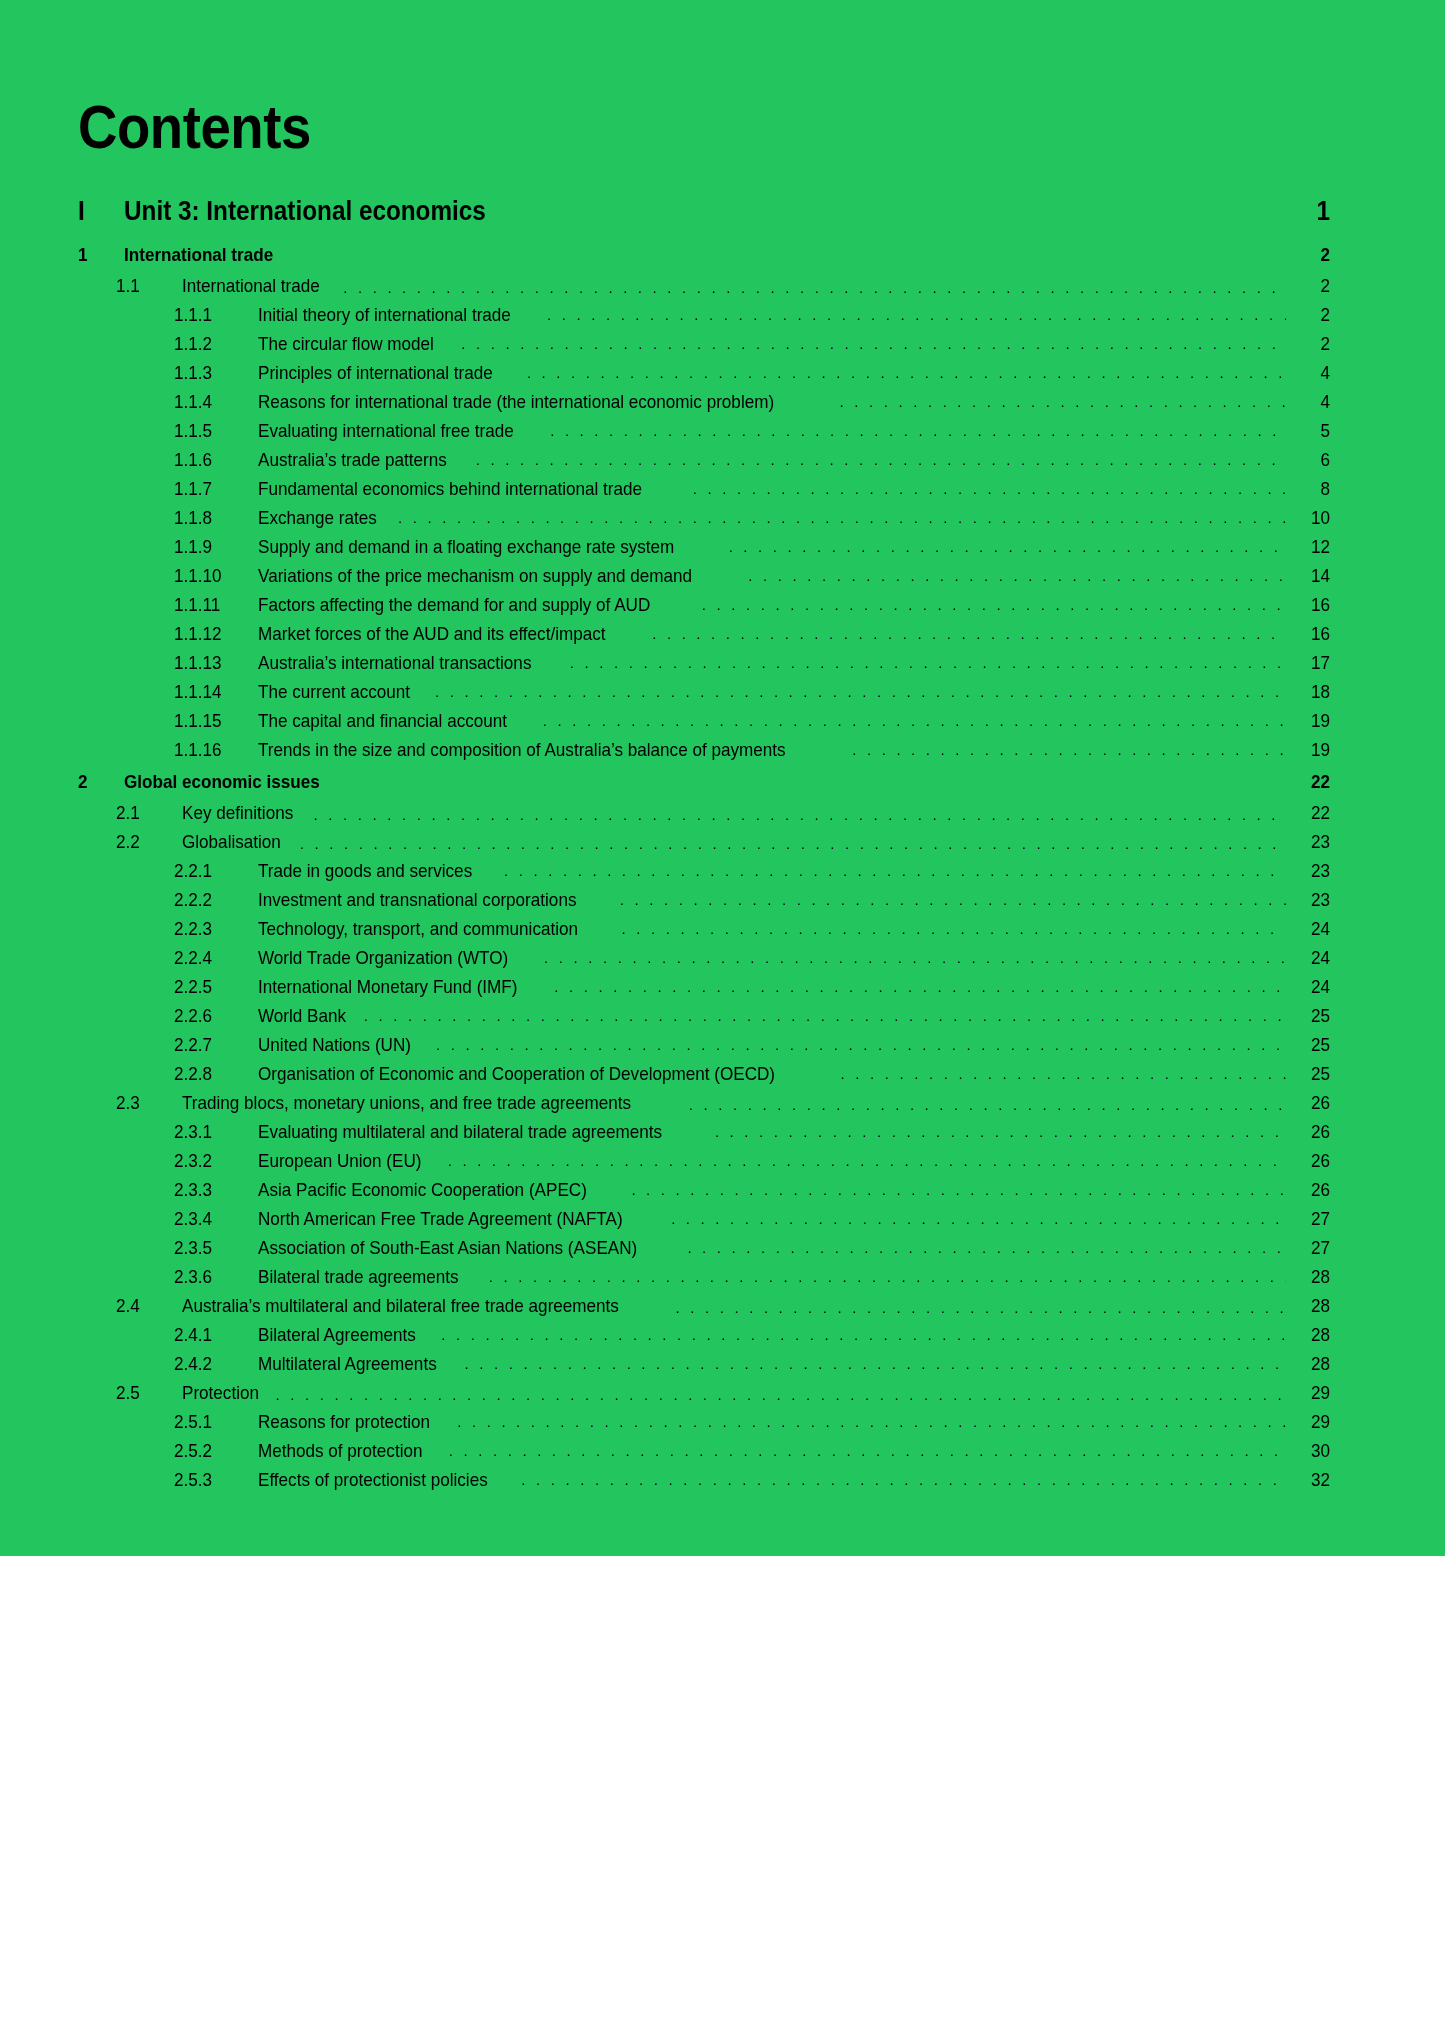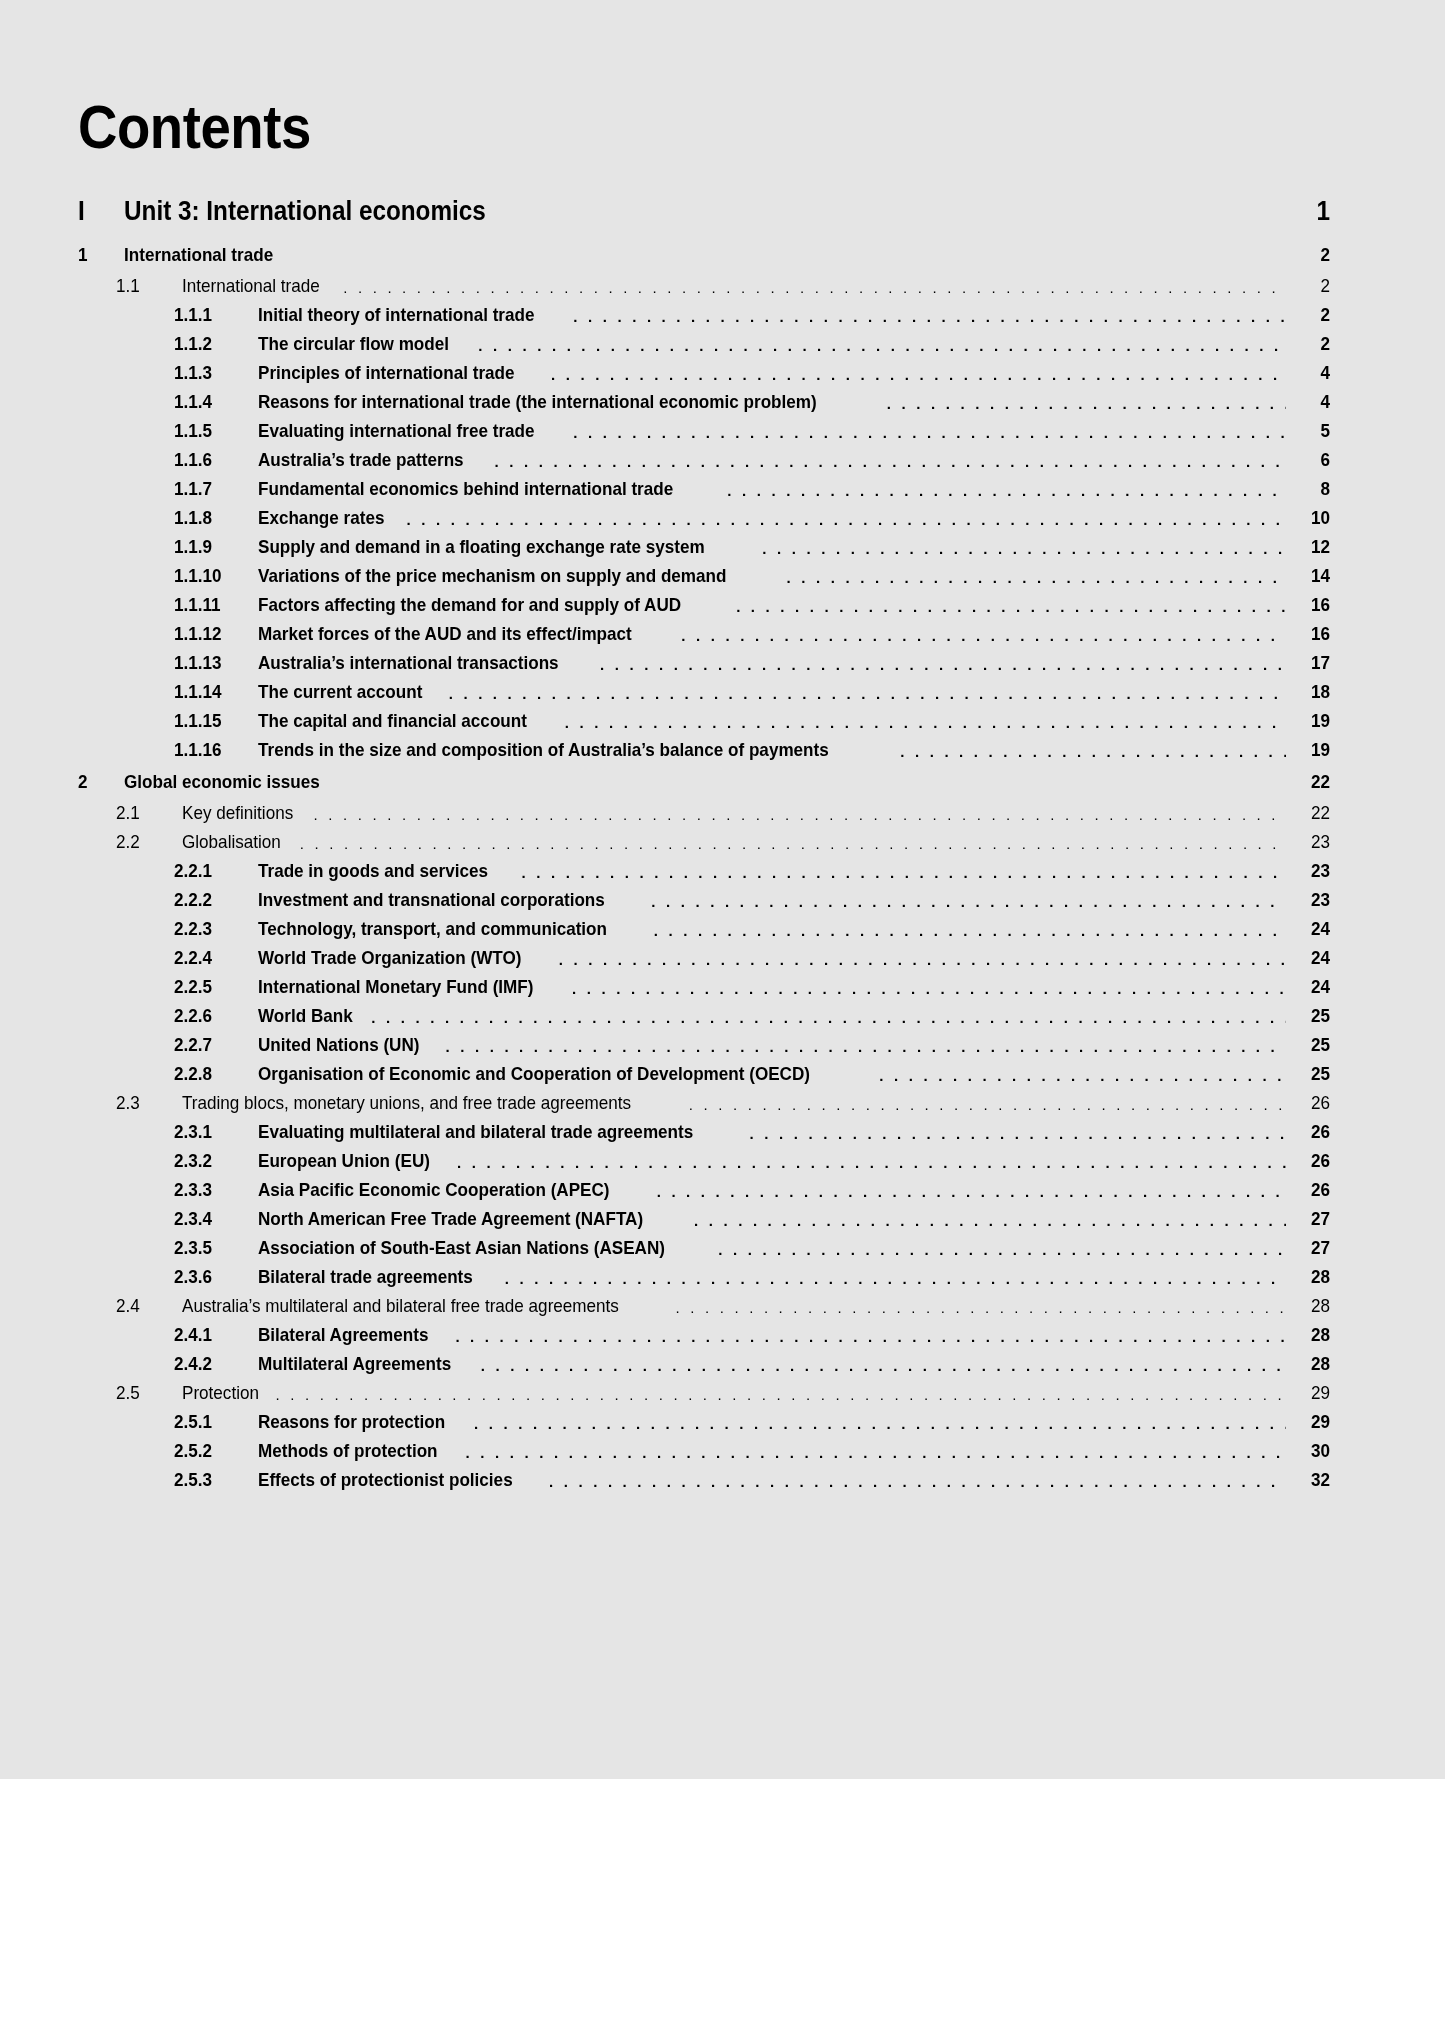--- a/index.html
+++ b/index.html
@@ -7,23 +7,23 @@
     padding: 0;
     background: #ffffff;
   }
   body {
     font-family: "Liberation Sans", sans-serif;
     color: #000000;
   }
   .page {
     position: relative;
     width: 1445px;
-    height: 1779px;
+    height: 1556px;
     margin: 0 auto;
-    background: #e5e5e5;
+    background: #22c55e;
     box-sizing: border-box;
     overflow: hidden;
   }
 
   
   .toc-title {
     position: absolute;
     left: 78px;
     top: 96px;
     font-size: 62px;
@@ -111,24 +111,23 @@
     margin-bottom: 7px;
     padding-left: 38px;
     align-items: flex-end;
   }
   .row.section .num { width: 66px; }
   .row.section .pg { width: 40px; }
 
   
   .row.subsection {
     font-size: 19px;
-    font-weight: bold;
+    font-weight: normal;
     margin-bottom: 7px;
     padding-left: 96px;
-    align-items: flex-end;
   }
   .row.subsection .num { width: 84px; }
   .row.subsection .pg { width: 40px; }
 
   
   .row.chapter.spaced { margin-top: 10px; }
 
   
   .footer {
     position: absolute;

